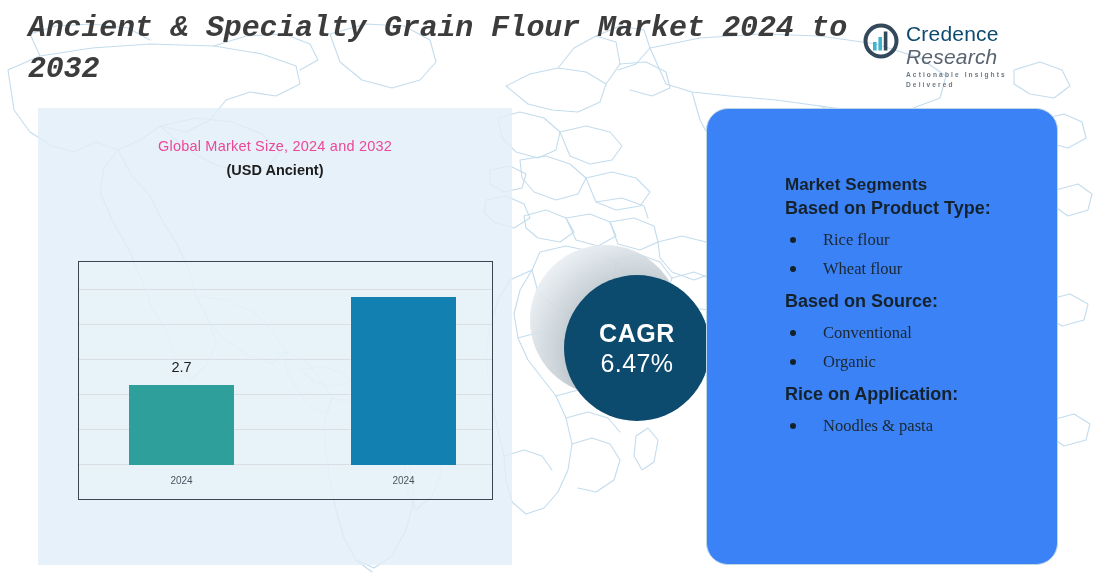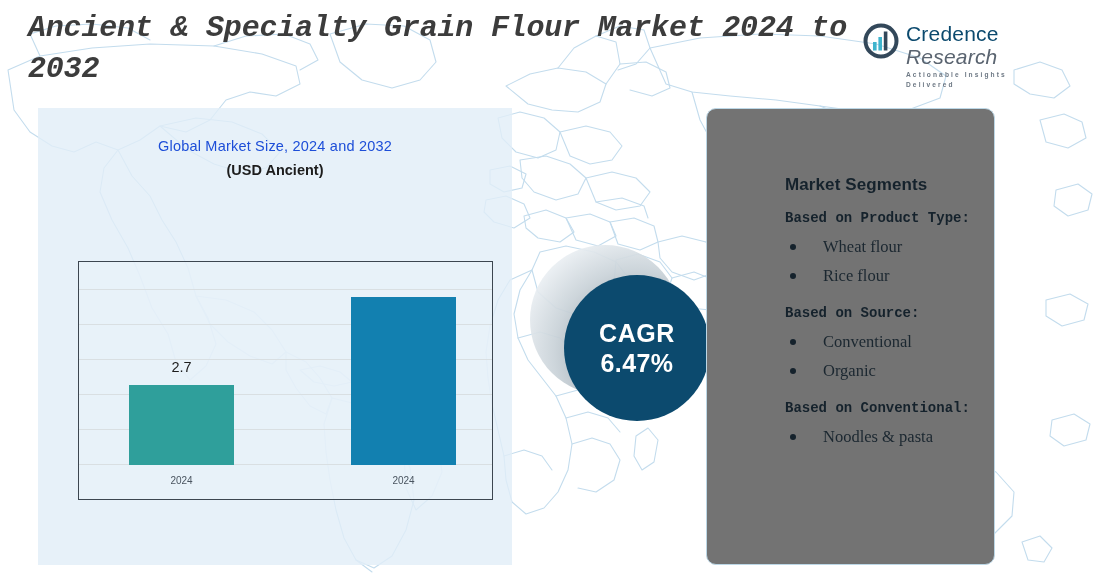--- a/index.html
+++ b/index.html
@@ -36,21 +36,21 @@
     font-size:6.6px;line-height:10px;letter-spacing:2.1px;
     color:#6d7884;margin-top:2px;font-weight:bold;
   }
 
   
   .chart-panel{
     position:absolute;left:38px;top:108px;width:474px;height:457px;
     background:rgba(225,238,248,0.80);
   }
   .chart-head{position:absolute;left:0;top:30px;width:474px;text-align:center;}
-  .chart-head .l1{font-size:14.5px;color:#1d4ed8;letter-spacing:.2px;}
+  .chart-head .l1{font-size:14.5px;color:#ec4899;letter-spacing:.2px;}
   .chart-head .l2{font-size:14.5px;color:#1d1d1d;font-weight:bold;margin-top:8px;}
 
   .plot{
     position:absolute;left:40px;top:153px;width:415px;height:239px;
     border:1.6px solid #3c4650;
     background:rgba(234,243,250,0.55);
     box-sizing:border-box;
   }
   .grid{position:absolute;left:0;right:0;height:1px;background:#d9dfe2;}
   .bars{position:absolute;left:0;top:0;right:0;bottom:0;}
@@ -72,36 +72,36 @@
     background:radial-gradient(circle at 72% 72%, #6f7c87 0%, #9aa5ae 26%, #c9d2d8 55%, #e8edf1 78%, rgba(255,255,255,0) 100%);
     opacity:.92;
   }
   .cagr-circle{
     position:absolute;left:34px;top:30px;width:146px;height:146px;border-radius:50%;
     background:#0c4a6e;
     display:flex;flex-direction:column;align-items:center;justify-content:center;
     color:#ffffff;
   }
   .cagr-circle .c-lbl{font-size:25px;font-weight:bold;letter-spacing:.6px;line-height:30px;}
-  .cagr-circle .c-val{font-size:25px;font-weight:bold;letter-spacing:.4px;line-height:31px;}
+  .cagr-circle .c-val{font-size:25px;font-weight:normal;letter-spacing:.4px;line-height:31px;}
 
   
   .seg-panel{
-    position:absolute;left:706px;top:108px;width:289px;height:457px;
-    background:#737373;border:1.5px solid #bcd7e6;border-radius:10px;
+    position:absolute;left:706px;top:108px;width:352px;height:457px;
+    background:#3b82f6;border:1.5px solid #bcd7e6;border-radius:22px;
     box-sizing:border-box;
   }
   .seg-inner{position:absolute;left:78px;top:66px;right:12px;}
   .seg-h1{
     font-size:17px;font-weight:bold;color:#15222c;letter-spacing:.1px;
     font-family:"Liberation Sans", sans-serif;
   }
   .seg-h2{
-    font-size:14px;font-weight:bold;color:#15222c;
-    font-family:Liberation Mono, monospace;margin-top:15px;
+    font-size:18px;font-weight:bold;color:#15222c;
+    font-family:Liberation Sans, sans-serif;margin-top:3px;
   }
   .seg-ul{list-style:none;margin:6px 0 8px 0;padding:0;}
   .seg-li{
     position:relative;padding-left:38px;
     font-size:16.5px;line-height:29px;color:#1b2730;
     font-family:"Liberation Serif", serif;
   }
   .seg-li .dot{
     position:absolute;left:5px;top:12px;width:6px;height:6px;border-radius:50%;
     background:#15222c;
@@ -256,30 +256,30 @@
       <div class="c-val">6.47%</div>
     </div>
   </div>
 
   <div class="seg-panel">
     <div class="seg-inner">
       <div class="seg-h1">Market Segments</div>
 
       <div class="seg-h2">Based on Product Type:</div>
       <ul class="seg-ul">
+        <li class="seg-li"><span class="dot"></span><span>Rice flour</span></li>
         <li class="seg-li"><span class="dot"></span><span>Wheat flour</span></li>
-        <li class="seg-li"><span class="dot"></span><span>Rice flour</span></li>
       </ul>
 
       <div class="seg-h2">Based on Source:</div>
       <ul class="seg-ul">
         <li class="seg-li"><span class="dot"></span><span>Conventional</span></li>
         <li class="seg-li"><span class="dot"></span><span>Organic</span></li>
       </ul>
 
-      <div class="seg-h2">Based on Conventional:</div>
+      <div class="seg-h2">Rice on Application:</div>
       <ul class="seg-ul">
         <li class="seg-li"><span class="dot"></span><span>Noodles &amp; pasta</span></li>
       </ul>
     </div>
   </div>
 
 </div>
 
 </body></html>

